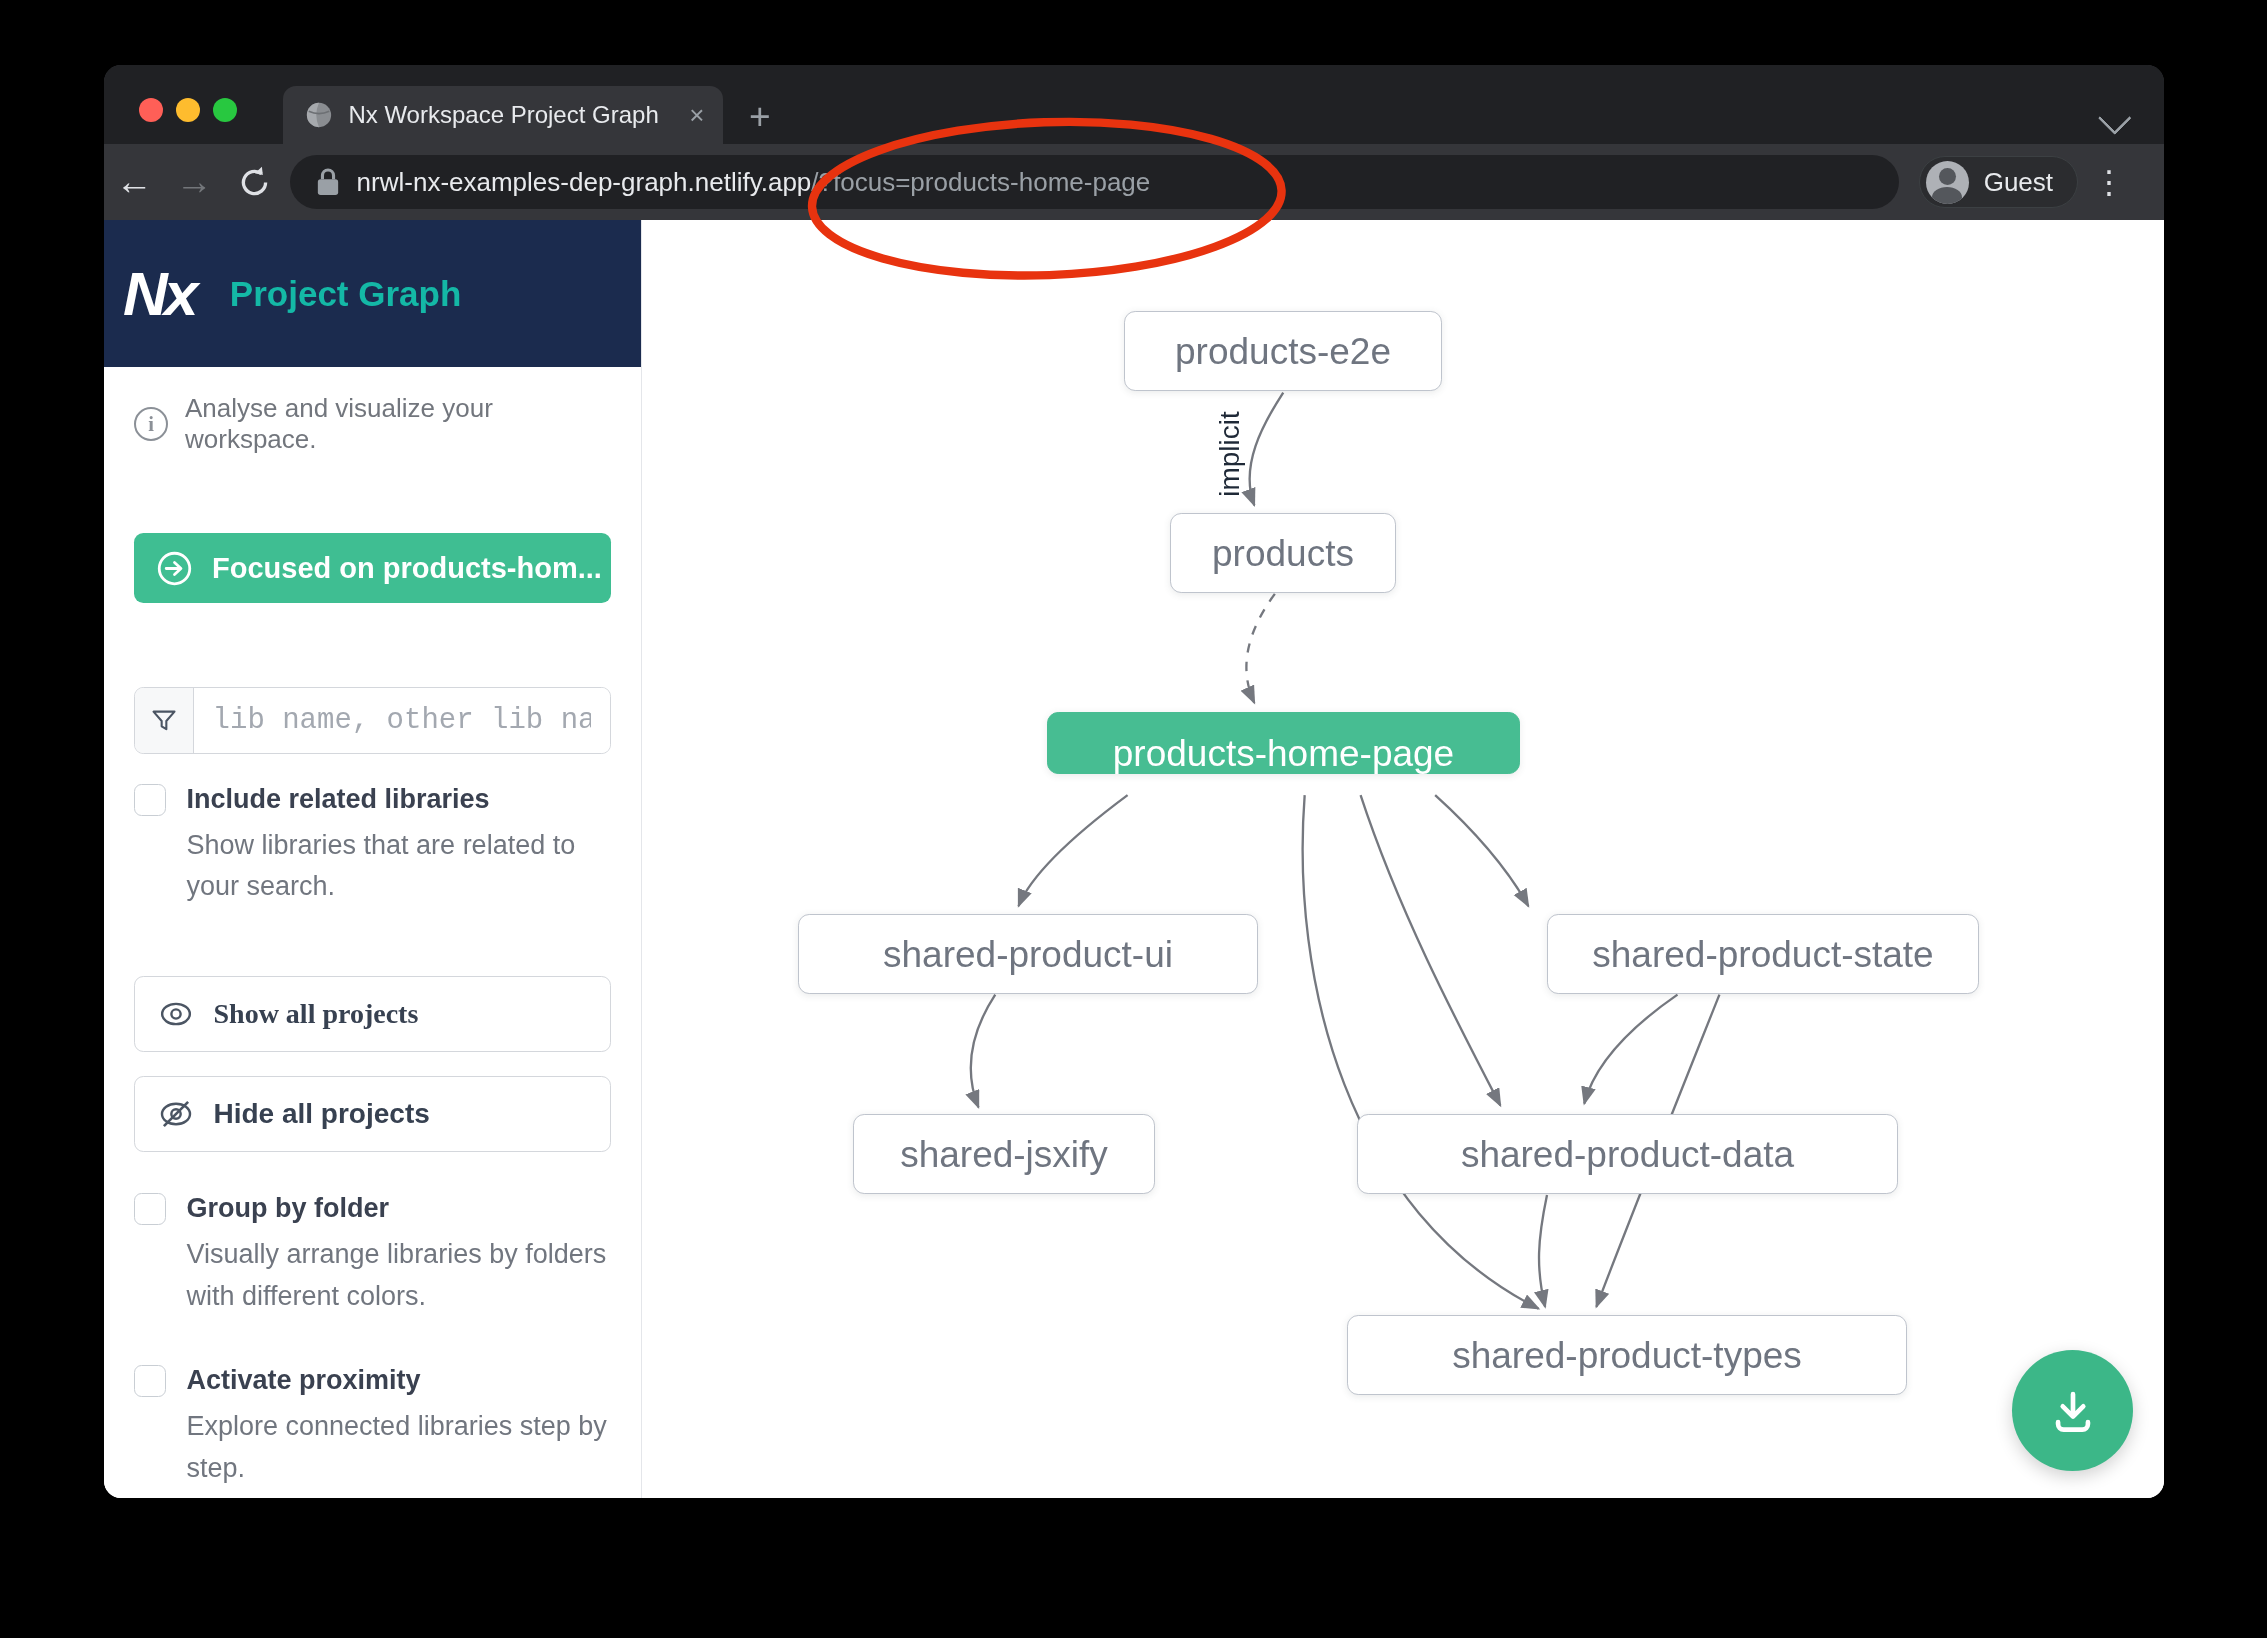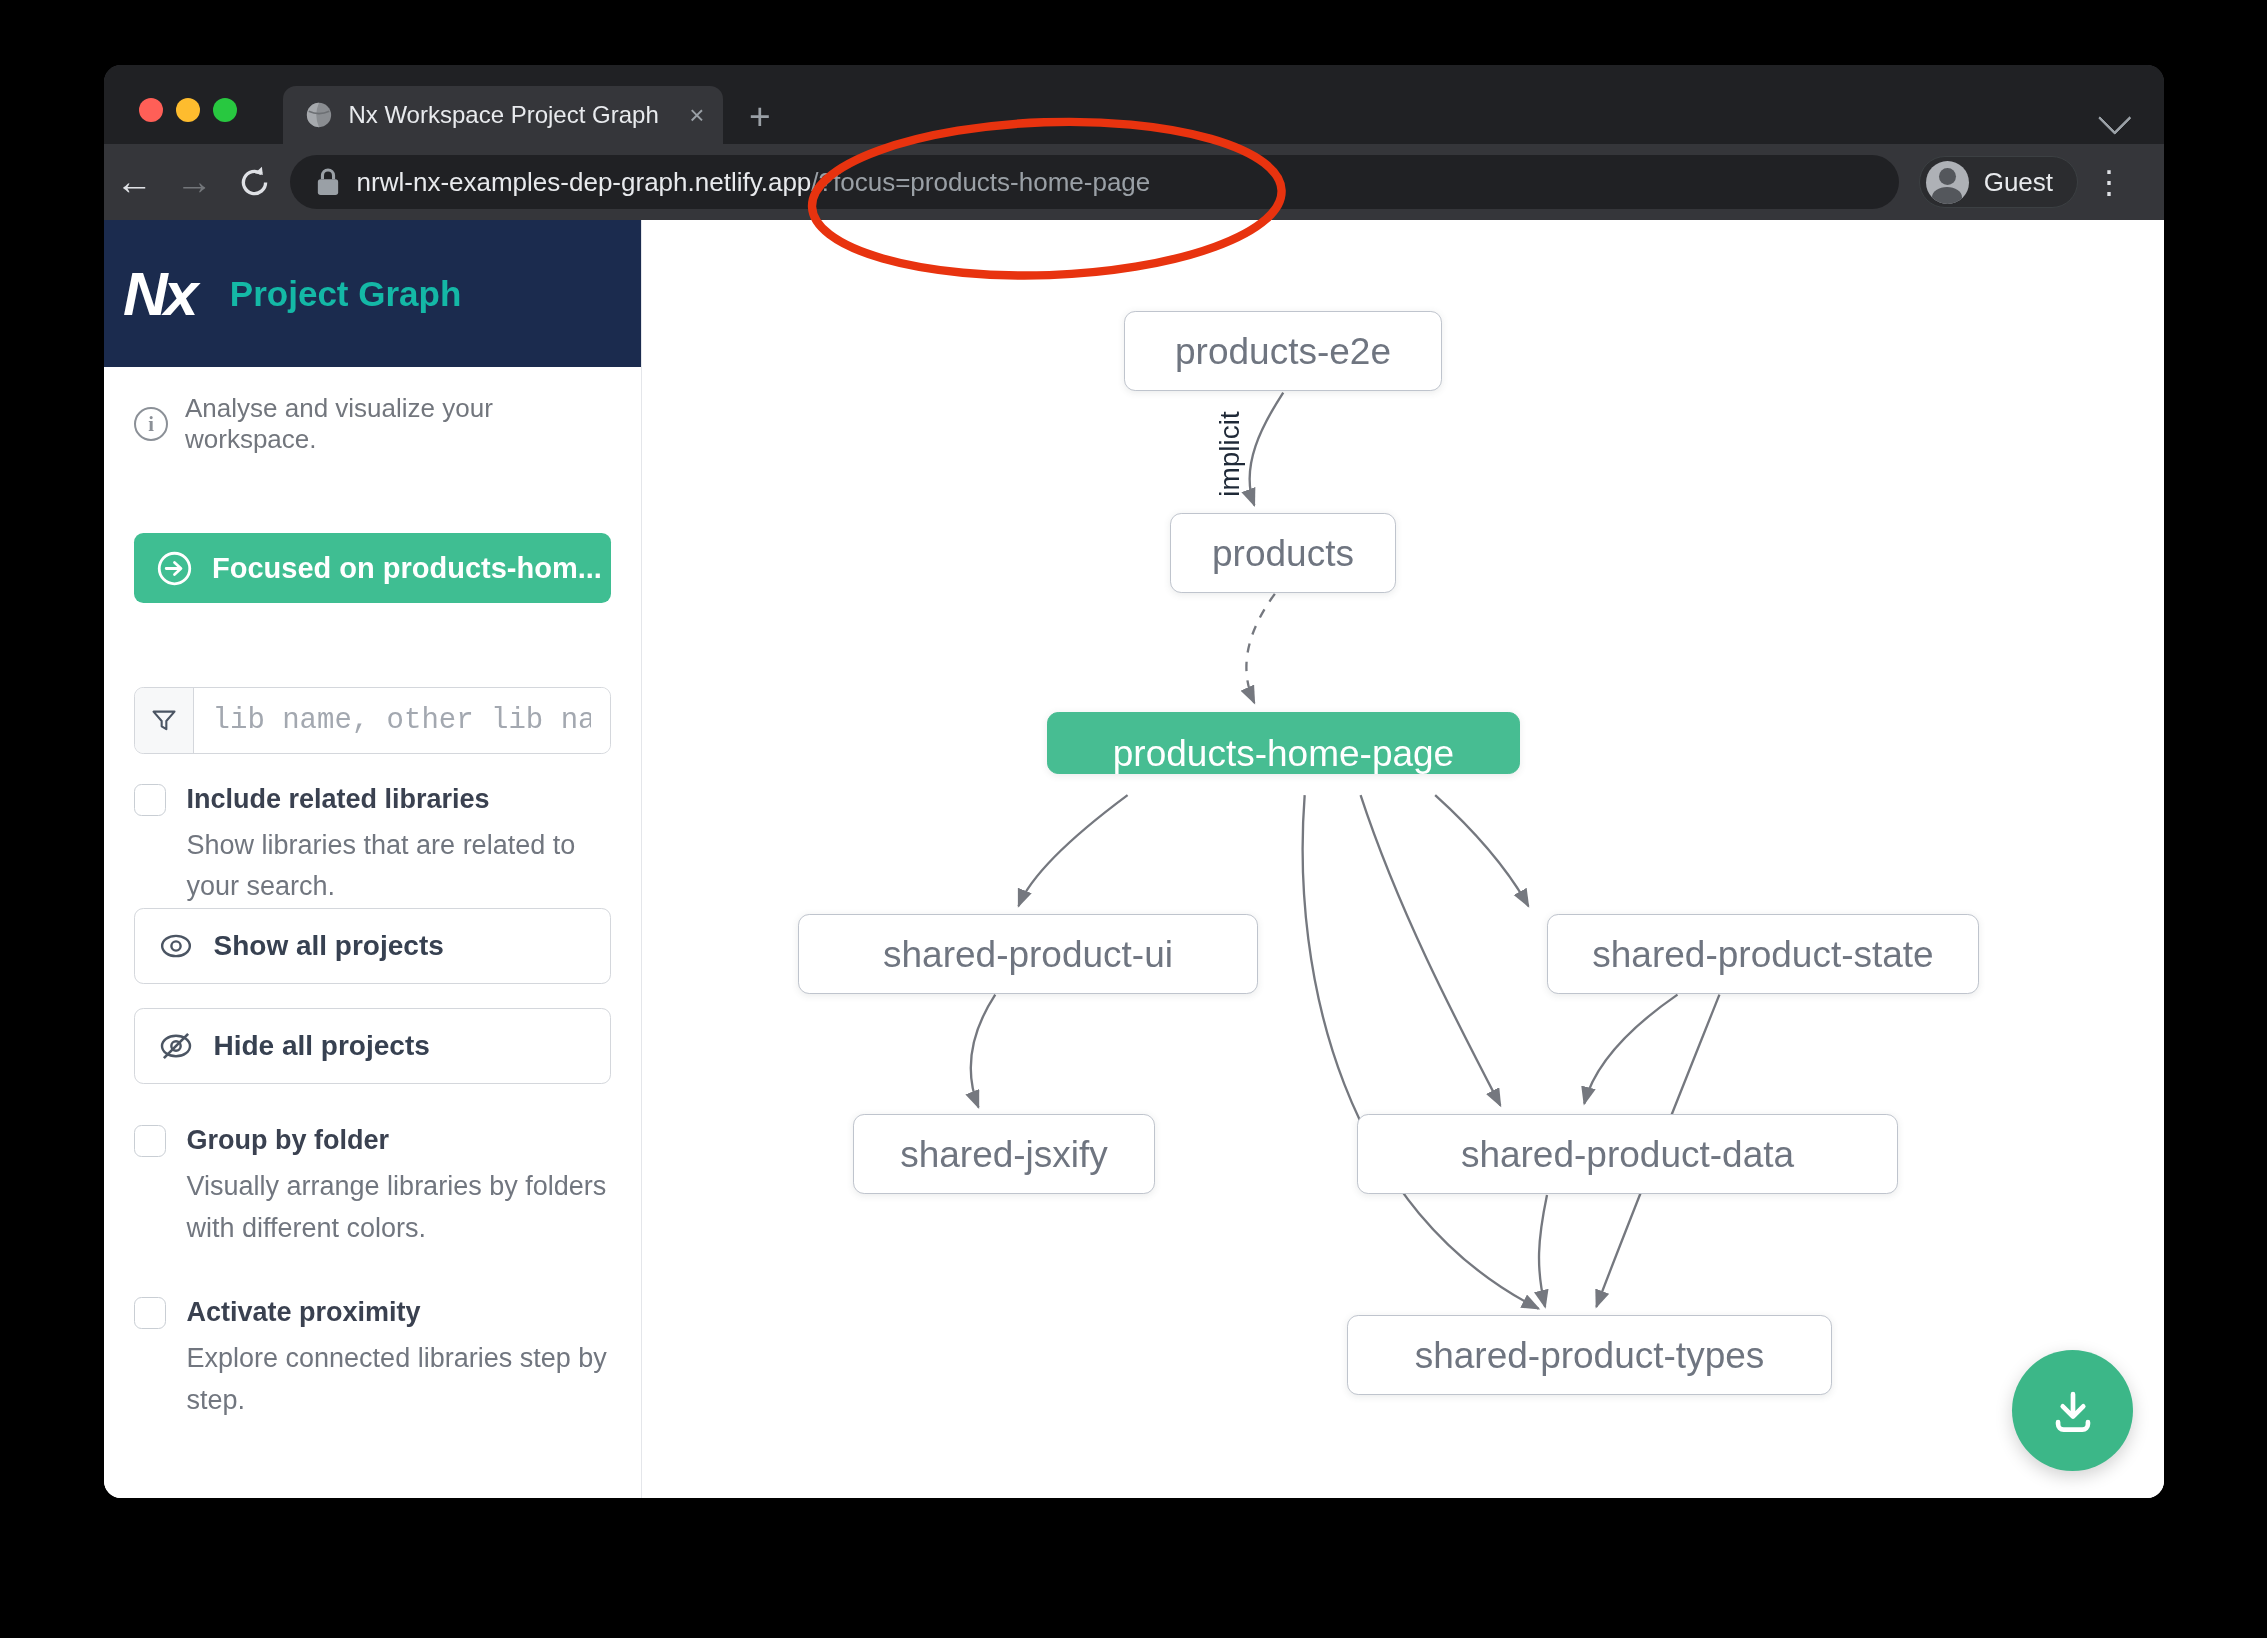--- a/index.html
+++ b/index.html
@@ -60,37 +60,37 @@
   .filter input{border:none;outline:none;flex:1;font-size:29px;padding:0 18.6px;color:#374151;font-family:Liberation Mono, monospace;}
   .filter input::placeholder{color:#a3a8b0;}
   .opt{display:grid;grid-template-columns:32px 1fr;column-gap:20.5px;align-items:start;}
   .opt.first{margin-top:28px;}
   .checkbox{width:32px;height:32px;border:1.9px solid #c9ced4;border-radius:7.5px;background:#fff;box-sizing:border-box;margin-top:1.9px;}
   .opt .lbl{font-size:27px;font-weight:700;color:#3a4150;line-height:35px;}
   .opt .desc{grid-column:2;font-size:27px;color:#71767f;line-height:1.55;margin-top:7.5px;}
   .ghost-btn{height:76px;width:100%;background:#fff;border:1.9px solid #d4d7dc;border-radius:9.3px;
              display:flex;align-items:center;gap:20.5px;padding:0 24px;box-sizing:border-box;
              font-size:28px;font-weight:600;color:#374151;font-family:"Liberation Sans",sans-serif;}
-  .mt73{} .mt26{margin-top:24px;} .mt42{margin-top:39px;} .mt49{margin-top:46px;}
+  .mt73{margin-top:68px;font-family:Liberation Serif, serif;} .mt26{margin-top:24px;} .mt42{margin-top:39px;} .mt49{margin-top:46px;}
 
   
   .main{position:relative;flex:1;background:#fff;overflow:hidden;}
   .edges{position:absolute;left:0;top:0;}
   .gnode{position:absolute;height:80px;line-height:80px;text-align:center;background:#fff;
          border:1.9px solid #bfc4cd;border-radius:11.2px;color:#6f7580;font-size:37px;
          box-shadow:0 1.9px 7.5px rgba(60,64,70,.10);box-sizing:border-box;white-space:nowrap;}
   .gnode.focused{background:#47bd92;border-color:#47bd92;color:#fff;height:62px;line-height:82px;}
   .n-e2e{left:482px;top:91px;width:318px;}
   .n-products{left:528px;top:293px;width:226px;}
   .n-home{left:405px;top:492px;width:473px;}
   .n-ui{left:156px;top:694px;width:460px;}
   .n-state{left:905px;top:694px;width:432px;}
   .n-jsxify{left:211px;top:894px;width:302px;}
   .n-data{left:715px;top:894px;width:541px;}
-  .n-types{left:705px;top:1095px;width:485px;}
+  .n-types{left:705px;top:1095px;width:560px;}
   .fab{position:absolute;left:1370px;top:1130px;width:121px;height:121px;border-radius:50%;
        background:#3cb788;border:none;display:flex;align-items:center;justify-content:center;
        box-shadow:0 5.6px 17px rgba(0,0,0,.18);}
   .annot{position:absolute;left:0;top:0;pointer-events:none;z-index:60;}
 </style>
 </head>
 <body>
 
 <div class="stage">
   <div class="window">

